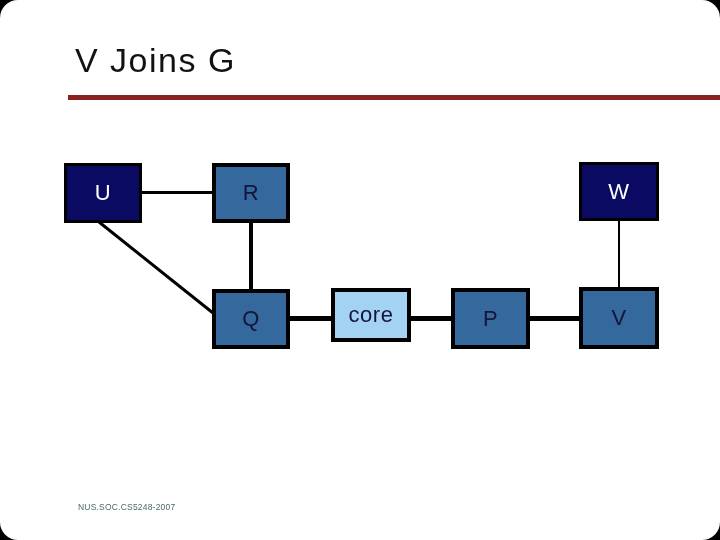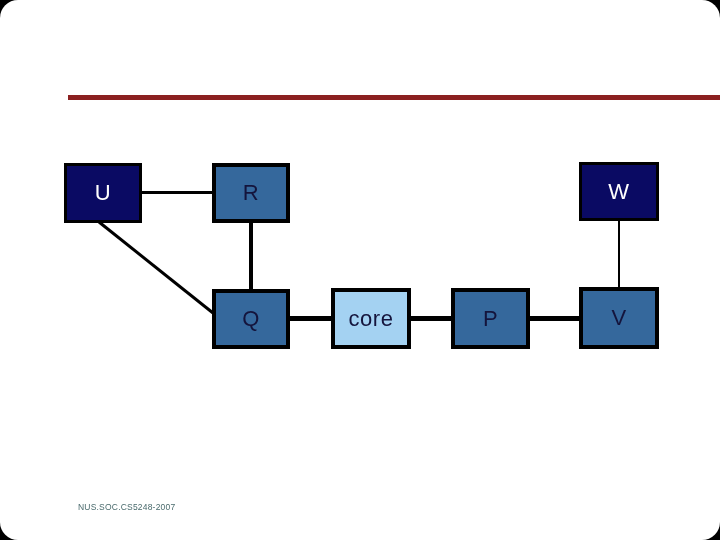--- a/index.html
+++ b/index.html
@@ -58,21 +58,21 @@
   }
   .node-light {
     background: var(--node-light, #a4d2f2);
     color: var(--text-on-medium, #14143c);
     border: 4px solid var(--node-border, #000000);
   }
   #node-u    { left: 64px;  top: 163px; width: 78px; height: 60px; }
   #node-r    { left: 212px; top: 163px; width: 78px; height: 60px; }
   #node-w    { left: 579px; top: 162px; width: 80px; height: 59px; }
   #node-q    { left: 212px; top: 289px; width: 78px; height: 60px; }
-  #node-core { left: 331px; top: 288px; width: 80px; height: 61px; }
+  #node-core { left: 331px; top: 288px; width: 80px; height: 54px; }
   #node-p    { left: 451px; top: 288px; width: 79px; height: 61px; }
   #node-v    { left: 579px; top: 287px; width: 80px; height: 62px; }
 
   .edge {
     position: absolute;
     background: var(--node-border, #000000);
   }
   #edge-u-r    { left: 142px; top: 191px; width: 70px; height: 3px; }
   #edge-r-q    { left: 249px; top: 223px; width: 4px;  height: 66px; }
   #edge-q-core { left: 290px; top: 316px; width: 41px; height: 5px; }
@@ -95,20 +95,21 @@
     line-height: 11px;
     color: var(--footer-text, #4a6b6d);
     letter-spacing: 0.2px;
   }
 </style>
 </head>
 <body>
 
 <div class="slide">
 
+  <div class="title">V Joins G</div>
   <div class="rule"></div>
 
   <div class="edge" id="edge-u-r"></div>
   <div class="edge" id="edge-r-q"></div>
   <div class="edge" id="edge-q-core"></div>
   <div class="edge" id="edge-core-p"></div>
   <div class="edge" id="edge-p-v"></div>
   <div class="edge" id="edge-w-v"></div>
 
   <svg class="diag-layer" viewBox="0 0 720 540" width="720" height="540">

